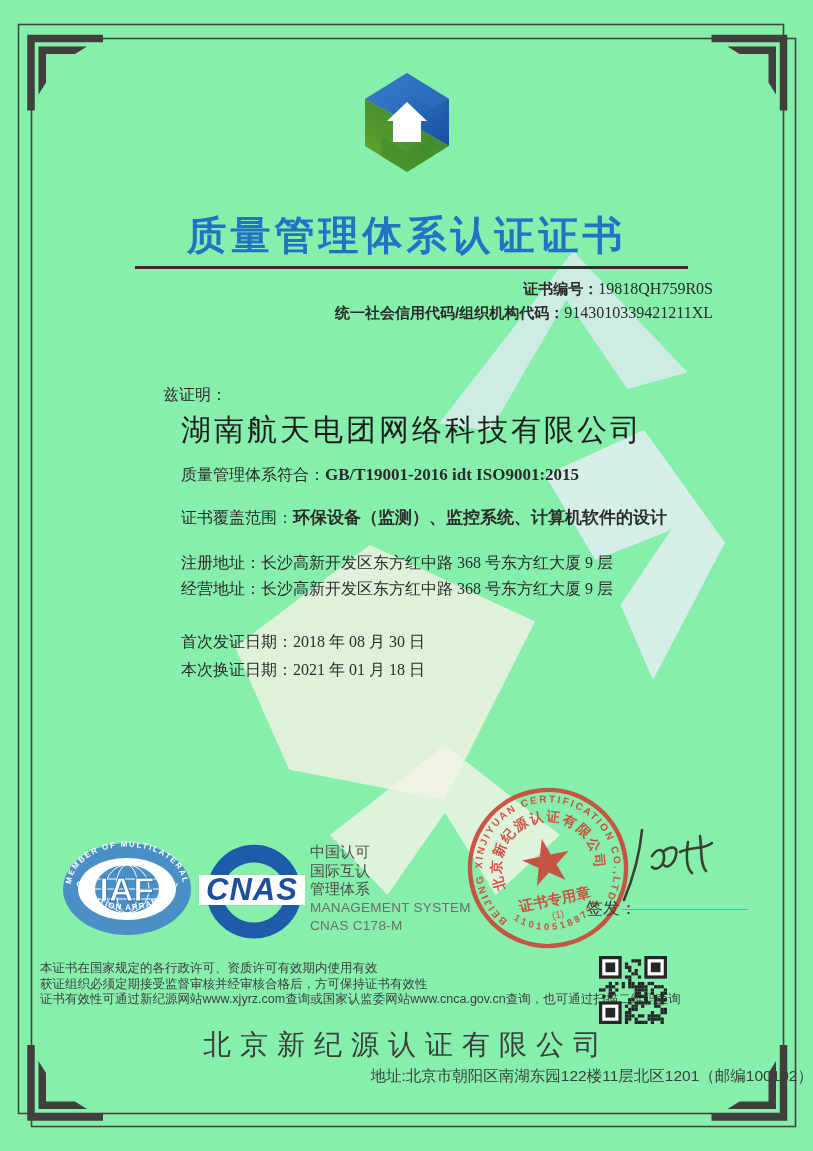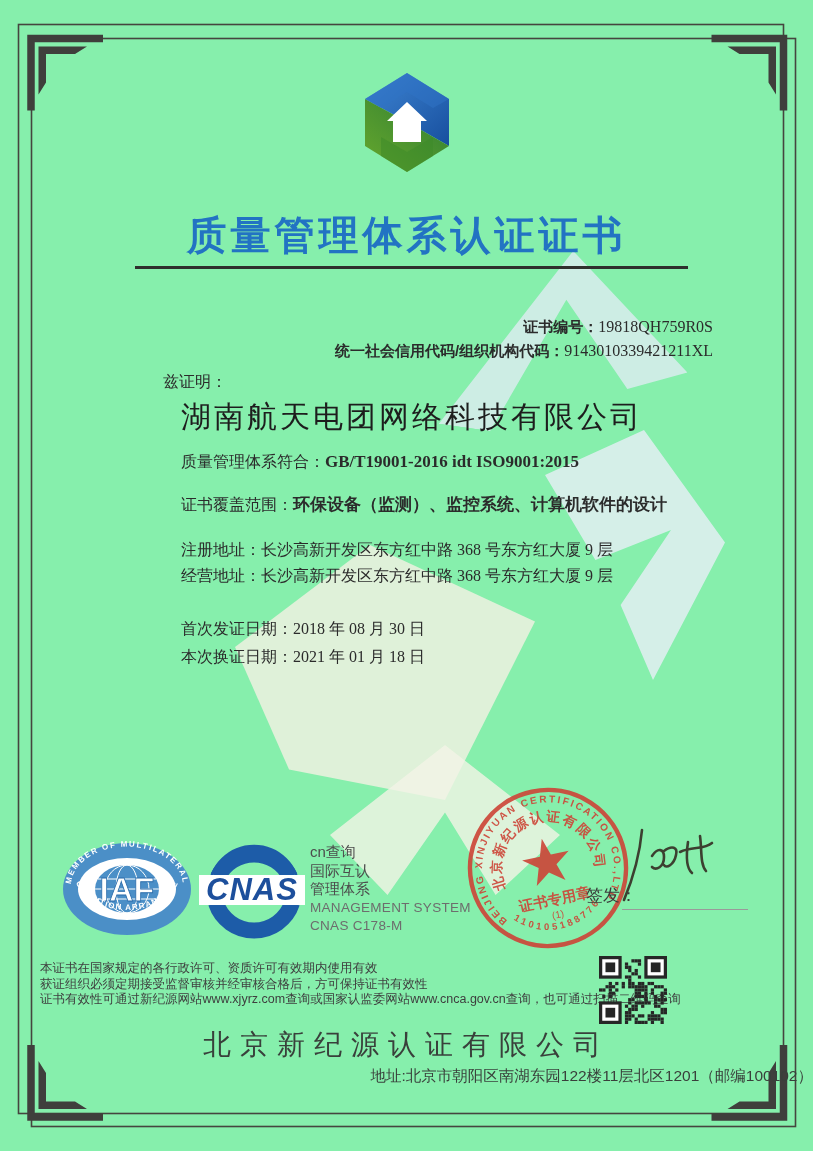--- a/index.html
+++ b/index.html
@@ -1,36 +1,36 @@
 <!DOCTYPE html>
 <html><head>
 <meta charset="utf-8">
 <style>
   html,body{margin:0;padding:0;background:#ffffff;}
   body{width:813px;height:1151px;position:relative;overflow:hidden;
        font-family:"Liberation Sans","DejaVu Sans",sans-serif;color:#2b2b2b;}
   .sheet{position:absolute;inset:0;background:#86efac;}
   .abs{position:absolute;}
-  .serif{font-family:"Liberation Serif","DejaVu Serif",serif;}
+  .serif{font-family:"Liberation Serif","DejaVu Serif",serif;margin-top:13px;}
   
   .wm{position:absolute;z-index:0;}
   .wm1{left:430px;top:250px;width:260px;height:190px;background:#e4ecf7;opacity:.75;
        clip-path:polygon(8% 100%,50% 0,100% 55%,78% 68%,50% 26%,28% 100%);transform:rotate(8deg);}
   .wm2{left:545px;top:430px;width:180px;height:250px;background:#e9eff8;opacity:.8;
        clip-path:polygon(0 18%,55% 0,100% 45%,60% 100%,42% 70%,70% 40%,28% 52%);}
   .wm3{left:235px;top:545px;width:300px;height:255px;background:#eff1e1;opacity:.85;
        clip-path:polygon(0 40%,45% 0,100% 30%,70% 100%,18% 88%);}
   .wm4{left:330px;top:745px;width:230px;height:150px;background:#f2f4e6;opacity:.8;
        clip-path:polygon(0 60%,50% 0,100% 60%,72% 100%,50% 45%,25% 100%);}
   .frame-svg{position:absolute;left:0;top:0;z-index:1;}
   .content{position:absolute;inset:0;z-index:2;}
   .page-title{left:0;top:208px;width:100%;text-align:center;font-size:40px;font-weight:600;
               letter-spacing:4px;color:#2273c3;}
   .title-rule{left:135px;top:266px;width:553px;height:3px;background:#2f2f2d;}
-  .cert-lines{top:277px;right:100px;text-align:right;line-height:24px;font-size:15px;margin-top:38px;}
+  .cert-lines{top:277px;right:100px;text-align:right;line-height:24px;font-size:15px;}
   .cert-lines .lbl{font-weight:bold;}
   .cert-lines .val{font-family:"Liberation Serif","DejaVu Serif",serif;font-size:16px;}
   .certify{left:163px;top:372px;font-size:16px;}
   .company{left:181px;top:397px;font-size:30px;font-weight:normal;letter-spacing:3px;color:#1d1d1d;}
   .standard{left:181px;top:452px;font-size:16px;}
   .standard .val{font-weight:bold;font-size:17px;}
   .scope{left:181px;top:493px;font-size:16px;}
   .scope .val{font-weight:bold;font-size:17px;font-family:"Liberation Sans","DejaVu Sans",sans-serif;}
   .addr{left:181px;top:537px;font-size:16px;line-height:26px;}
   .dates{left:181px;top:615px;font-size:16px;line-height:27.5px;}
@@ -166,21 +166,21 @@
 
     <svg class="abs" style="left:197px;top:842px;" width="110" height="98" viewBox="0 0 110 98">
       <circle cx="57" cy="49" r="45" fill="none" stroke="#1d5ca8" stroke-width="2.5"></circle>
       <path d="M 21 35 A 40 40 0 0 1 93 35" fill="none" stroke="#1d5ca8" stroke-width="16"></path>
       <path d="M 19 61 A 40 40 0 0 0 95 61" fill="none" stroke="#1d5ca8" stroke-width="16"></path>
       <rect x="2" y="33" width="106" height="30" fill="#ffffff"></rect>
       <text x="55" y="58" text-anchor="middle" font-size="31" font-weight="bold" font-style="italic" fill="#1d4f9c" letter-spacing="1" font-family="Liberation Sans, DejaVu Sans, sans-serif">CNAS</text>
     </svg>
 
     <div class="abs acc-text">
-      <div>cn查询</div>
+      <div>中国认可</div>
       <div>国际互认</div>
       <div>管理体系</div>
       <div class="en">MANAGEMENT SYSTEM</div>
       <div class="en">CNAS C178-M</div>
     </div>
 
     <svg class="abs stamp-wrap" width="176" height="176" viewBox="0 0 176 176">
       <defs>
         <path id="stRing" d="M -51.5 41.6 A 66 66 0 1 1 51.5 41.6"></path>
         <path id="stInner" d="M -44.2 16.1 A 47 47 0 1 1 44.2 16.1"></path>

